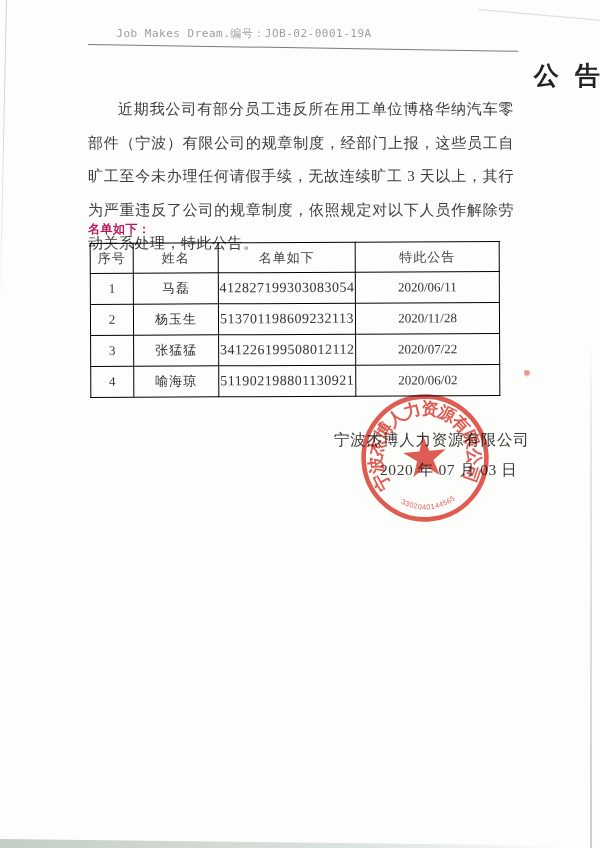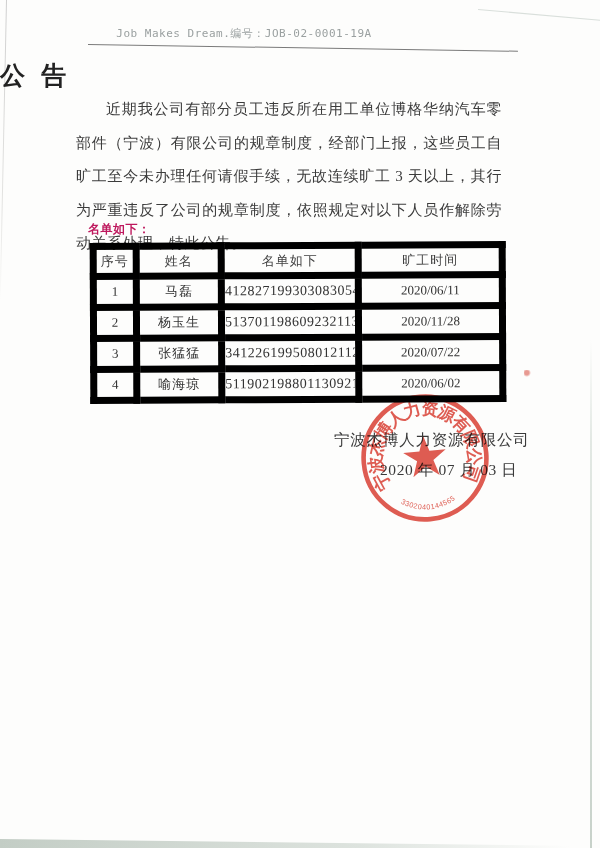--- a/index.html
+++ b/index.html
@@ -48,41 +48,41 @@
     font-size:11px;letter-spacing:.5px;color:#9aa0a0;
   }
   .rule{
     position:absolute;left:88px;top:44px;width:430px;height:1px;
     background:#7a7a7a;transform:rotate(0.9deg);transform-origin:left center;
   }
 
   
   .title{
     position:absolute;top:59px;left:0;width:600px;
-    text-align:left;font-size:25px;font-weight:bold;color:#222;
+    text-align:right;font-size:25px;font-weight:bold;color:#222;
     word-spacing:10px;
   }
   .body-par{
-    position:absolute;left:76px;top:93px;width:426px;
+    position:absolute;left:88px;top:93px;width:426px;
     font-size:15px;line-height:33.5px;letter-spacing:.5px;
     text-align:justify;text-indent:2em;color:var(--ink);
   }
   .list-label{
     position:absolute;left:88px;top:221px;
     font-size:12px;font-weight:bold;color:#be185d;letter-spacing:.5px;
   }
 
   
   table{
     position:absolute;left:90px;top:242px;width:409px;
     border-collapse:collapse;table-layout:fixed;
     transform:rotate(-0.25deg);
   }
   th,td{
-    border:7px solid #000000;text-align:center;vertical-align:middle;
+    border:1px solid #000000;text-align:center;vertical-align:middle;
     font-weight:normal;color:#333;overflow:hidden;white-space:nowrap;margin-left:28px;
   }
   tr.head-row{height:30px;}
   tr.data-row{height:31px;}
   th{font-size:13px;letter-spacing:1px;color:#404040;}
   td.c-seq{font-size:13px;}
   td.c-name{font-size:13px;letter-spacing:1px;text-align:center;}
   td.c-id{font-size:14px;letter-spacing:.5px;}
   td.c-date{font-size:13px;}
 
@@ -130,21 +130,21 @@
       <col style="width:43px">
         <col style="width:85px">
         <col style="width:137px">
         <col style="width:144px">
     </colgroup>
     <tbody>
       <tr class="head-row">
         <th>序号</th>
         <th>姓名</th>
         <th>名单如下</th>
-        <th>旷工时间</th>
+        <th>特此公告</th>
       </tr>
       <tr class="data-row">
         <td class="c-seq">1</td>
         <td class="c-name">马磊</td>
         <td class="c-id">412827199303083054</td>
         <td class="c-date">2020/06/11</td>
       </tr>
       <tr class="data-row">
         <td class="c-seq">2</td>
         <td class="c-name">杨玉生</td>

